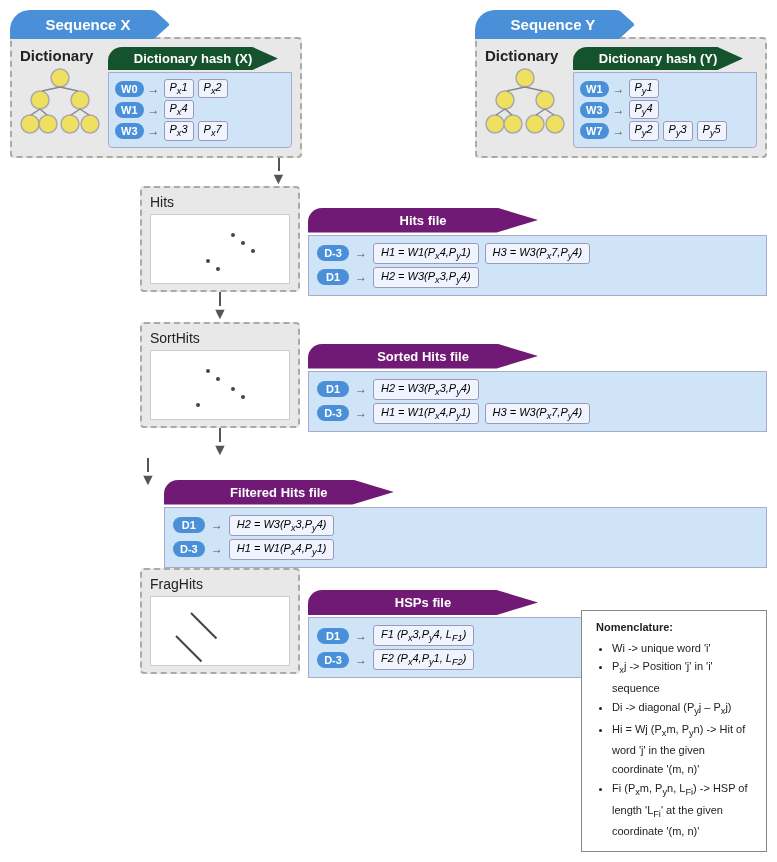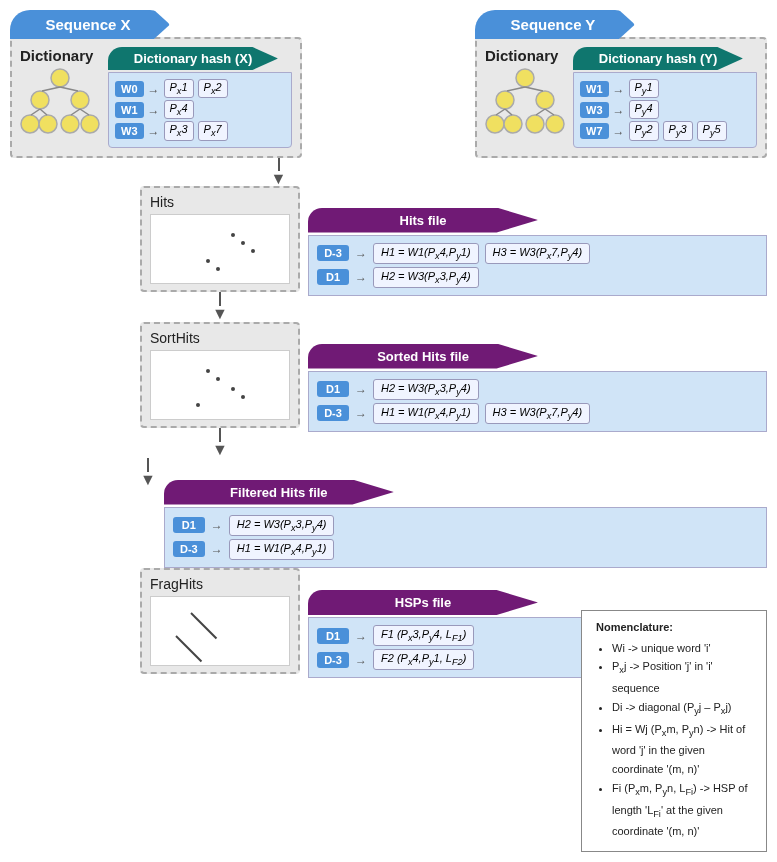--- a/index.html
+++ b/index.html
@@ -68,21 +68,21 @@
     .tree-icon {
       flex-shrink: 0;
     }
 
     
     .dict-hash-box {
       flex: 1;
     }
 
     .dict-hash-banner {
-      background: #0f766e;
+      background: #14532d;
       color: white;
       font-weight: bold;
       font-size: 13px;
       padding: 4px 10px;
       border-radius: 14px 14px 0 0;
       clip-path: polygon(0 0, 85% 0, 100% 50%, 85% 100%, 0 100%);
       width: 170px;
       text-align: center;
       margin-bottom: 2px;
     }
@@ -100,21 +100,21 @@
       margin: 2px 0;
       gap: 4px;
     }
 
     .hash-key {
       background: #4a90d9;
       color: white;
       font-size: 11px;
       font-weight: bold;
       padding: 2px 6px;
-      border-radius: 3px;
+      border-radius: 8px;
       min-width: 28px;
       text-align: center;
     }
 
     .hash-arrow {
       color: #555;
       font-size: 12px;
     }
 
     .hash-val {
@@ -212,21 +212,21 @@
       margin: 3px 0;
       gap: 6px;
     }
 
     .file-key {
       background: #4a90d9;
       color: white;
       font-size: 11px;
       font-weight: bold;
       padding: 2px 7px;
-      border-radius: 3px;
+      border-radius: 8px;
       min-width: 32px;
       text-align: center;
     }
 
     .file-val {
       background: #f0f4ff;
       border: 1px solid #99b;
       font-size: 11px;
       padding: 2px 7px;
       border-radius: 3px;

